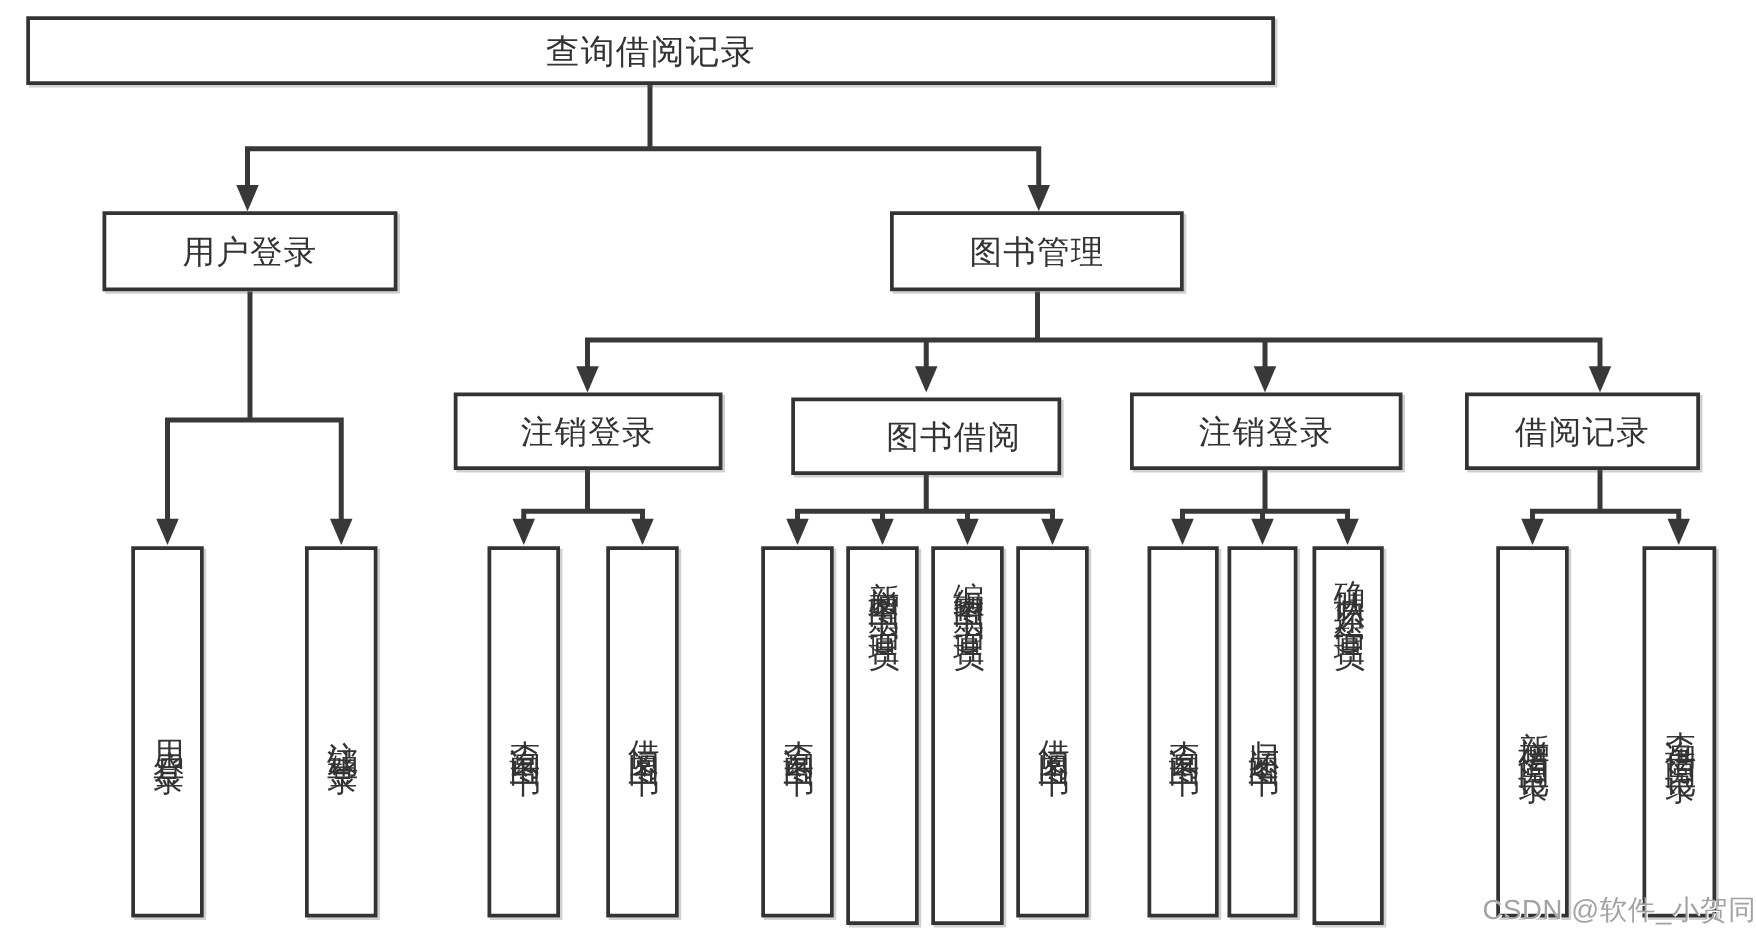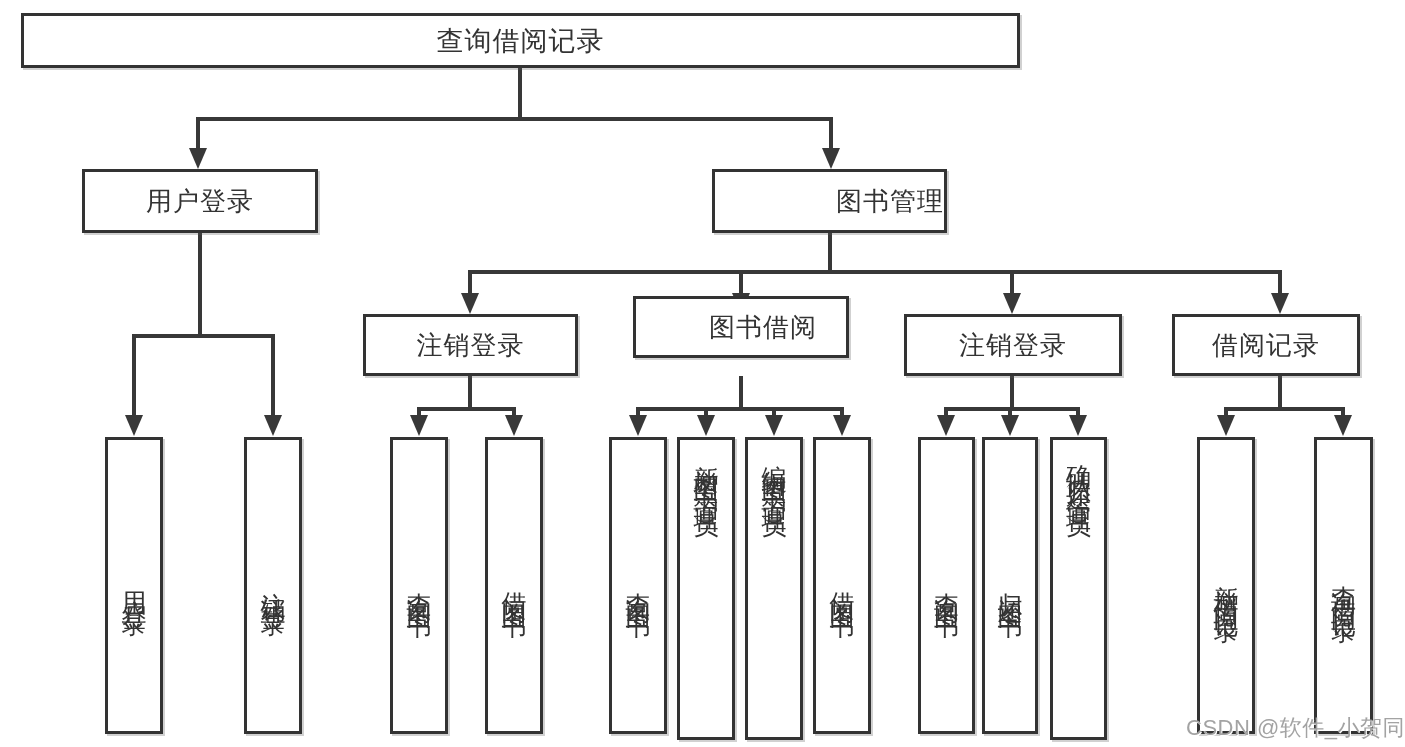--- a/index.html
+++ b/index.html
@@ -72,28 +72,28 @@
     </g>
   </svg>
 
   <div class="node root" style="left:21px;top:13px;width:999px;height:55px;">
     <span class="hlabel">查询借阅记录</span>
   </div>
 
   <div class="node" style="left:82px;top:169px;width:236px;height:64px;">
     <span class="hlabel">用户登录</span>
   </div>
-  <div class="node" style="left:712px;top:169px;width:235px;height:64px;justify-content:flex-end;">
+  <div class="node" style="left:712px;top:169px;width:235px;height:64px;">
     <span class="hlabel">图书管理</span>
   </div>
 
   <div class="node" style="left:363px;top:314px;width:215px;height:62px;">
     <span class="hlabel">注销登录</span>
   </div>
-  <div class="node" style="left:633px;top:296px;width:216px;height:62px;padding-left:44px;">
+  <div class="node" style="left:633px;top:318px;width:216px;height:62px;padding-left:44px;">
     <span class="hlabel">图书借阅</span>
   </div>
   <div class="node" style="left:904px;top:314px;width:218px;height:62px;">
     <span class="hlabel">注销登录</span>
   </div>
   <div class="node" style="left:1172px;top:314px;width:188px;height:62px;">
     <span class="hlabel">借阅记录</span>
   </div>
 
   <div class="node leaf" style="left:105px;top:437px;width:58px;height:297px;">

